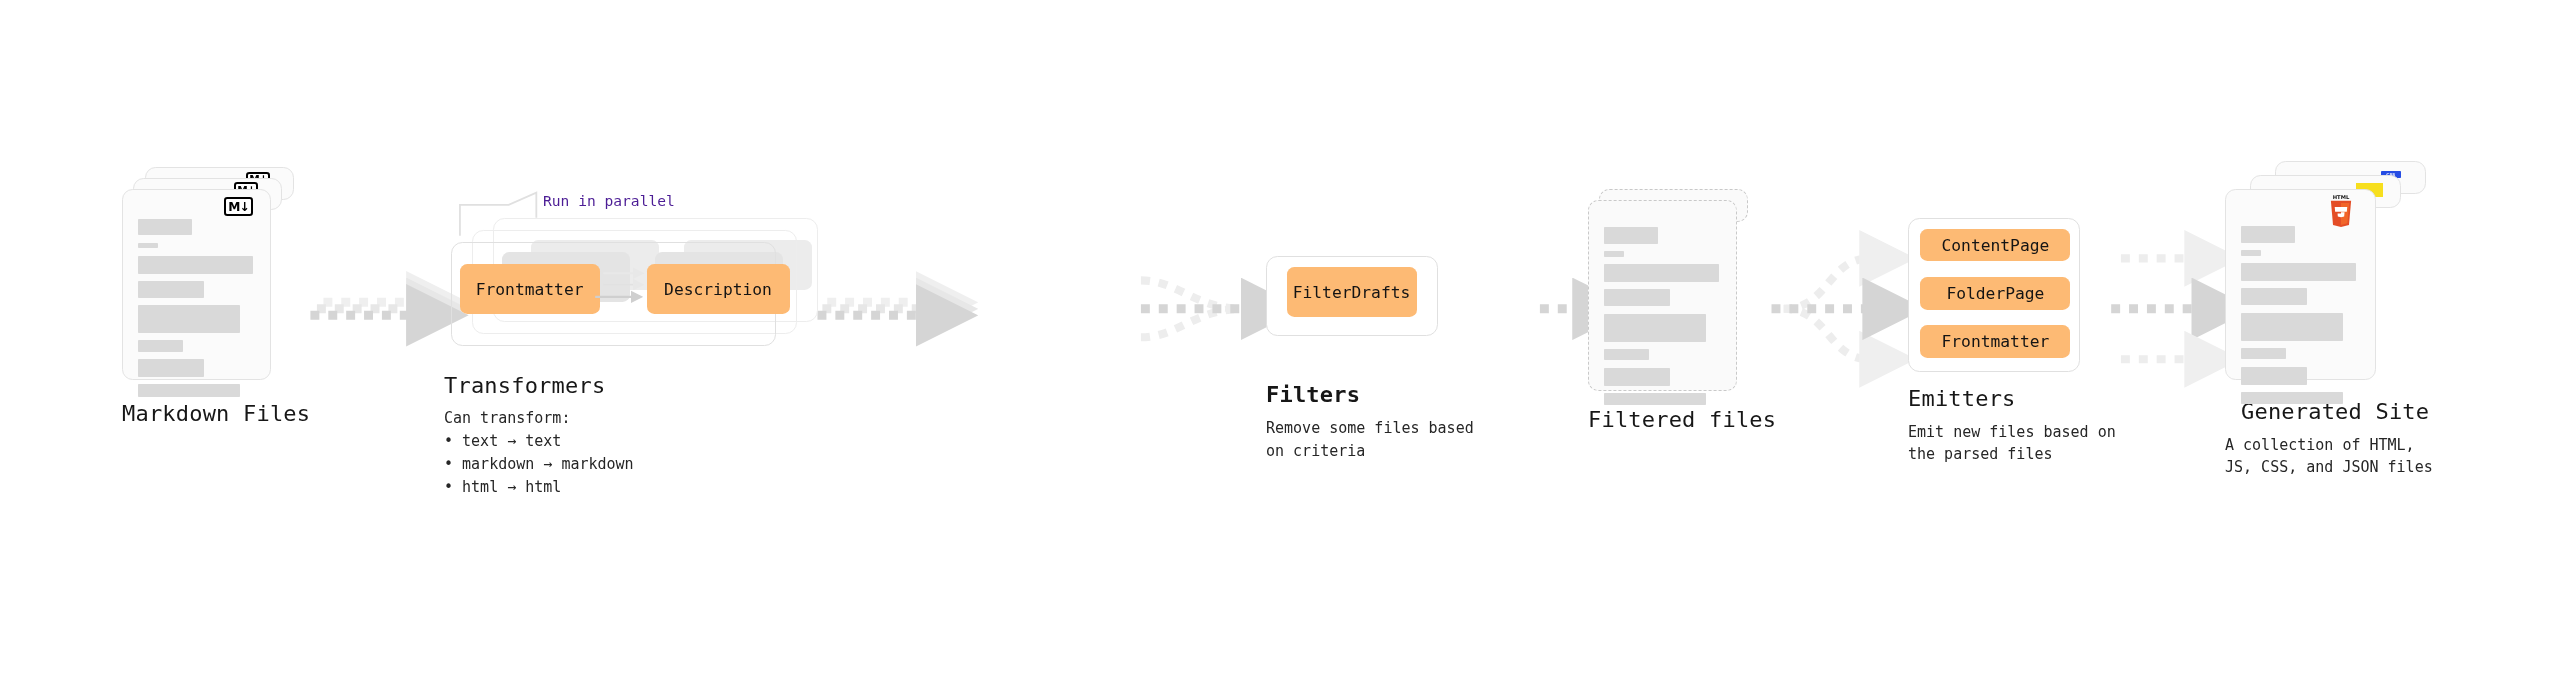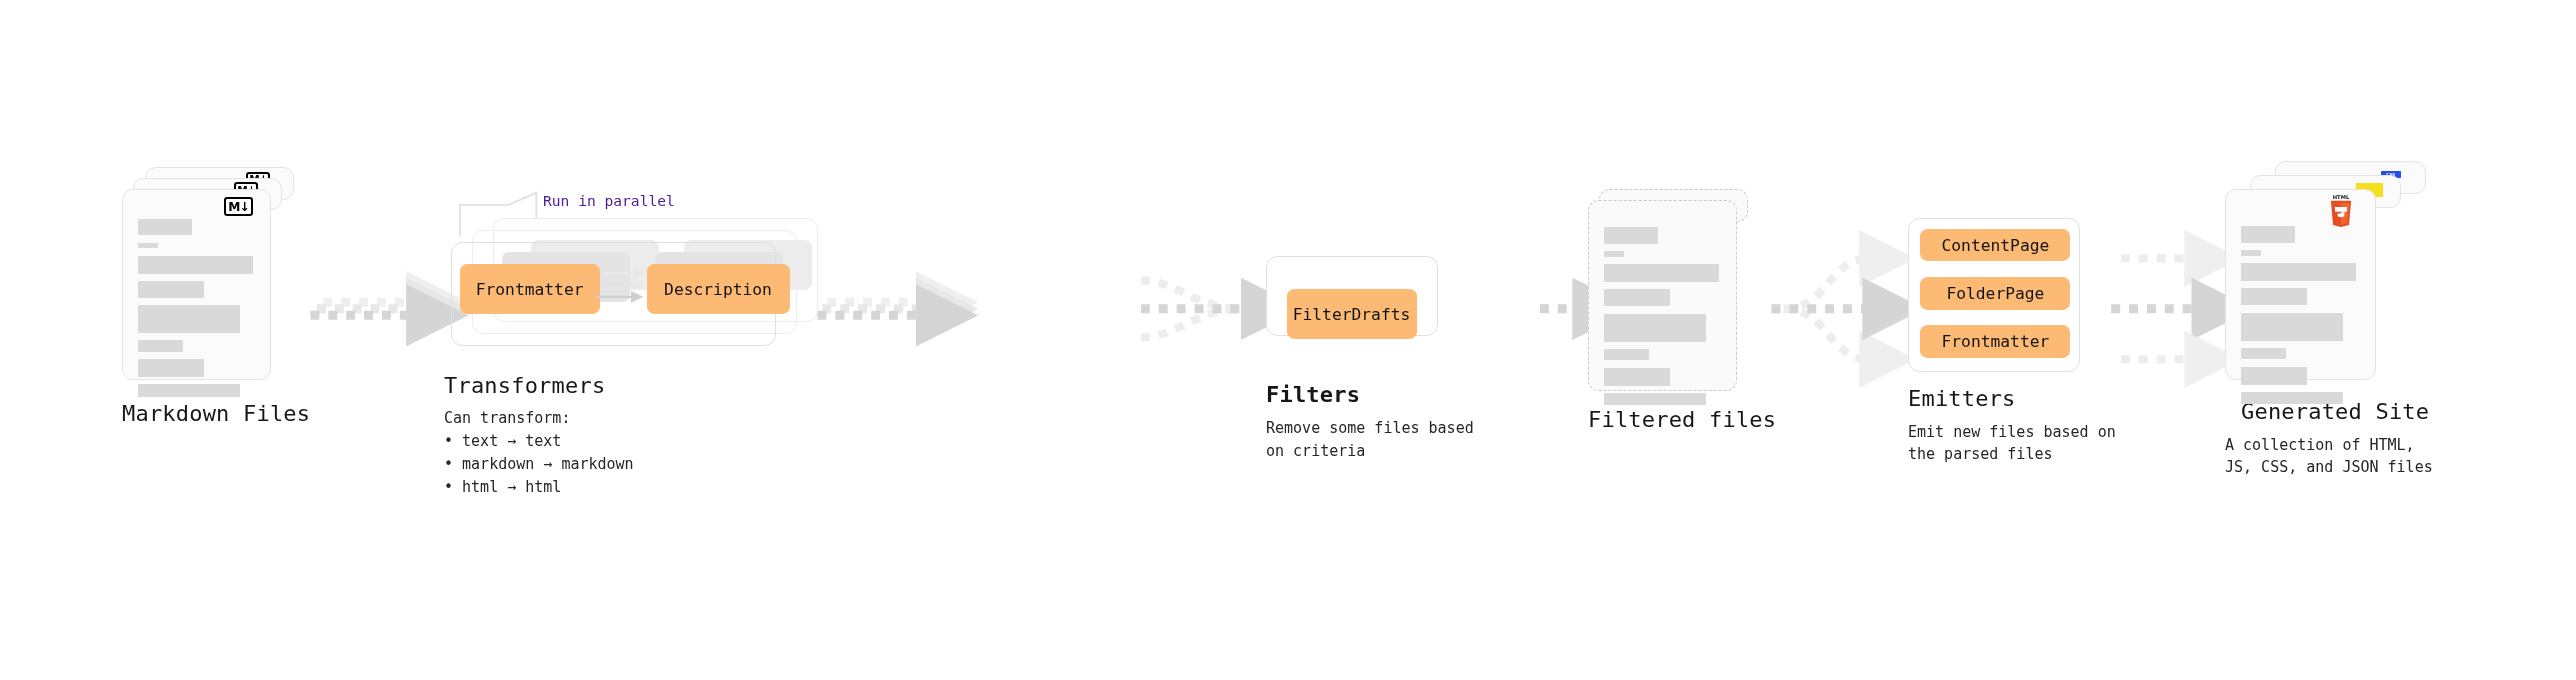--- a/index.html
+++ b/index.html
@@ -218,21 +218,21 @@
     <div class="caption-sub">Can transform:
   • text → text
   • markdown → markdown
   • html → html</div>
   </div>
 
 
   <div class="stage-col" style="left:1266px; top:256px;">
     <div style="position:relative; width:179px; height:106px;">
       <div class="proc-box" style="left:0; top:0; width:172px; height:80px;">
-        <div class="pill" style="left:19.5px; top:32px; width:130px; height:50px;">FilterDrafts</div>
+        <div class="pill" style="left:19.5px; top:10px; width:130px; height:50px;">FilterDrafts</div>
       </div>
     </div>
     <div class="caption-title" style="margin-top:20px;font-weight:bold;">Filters</div>
     <div class="caption-sub">Remove some files based
 on criteria</div>
   </div>
 
   <div class="stage-col" style="left:1588px; top:189px;">
     <div class="doc-stack" style="width:179px; height:203px;">
       <div class="doc-card dashed" style="left:11.4px; top:0px; width:149px; height:32.5px;"></div>

